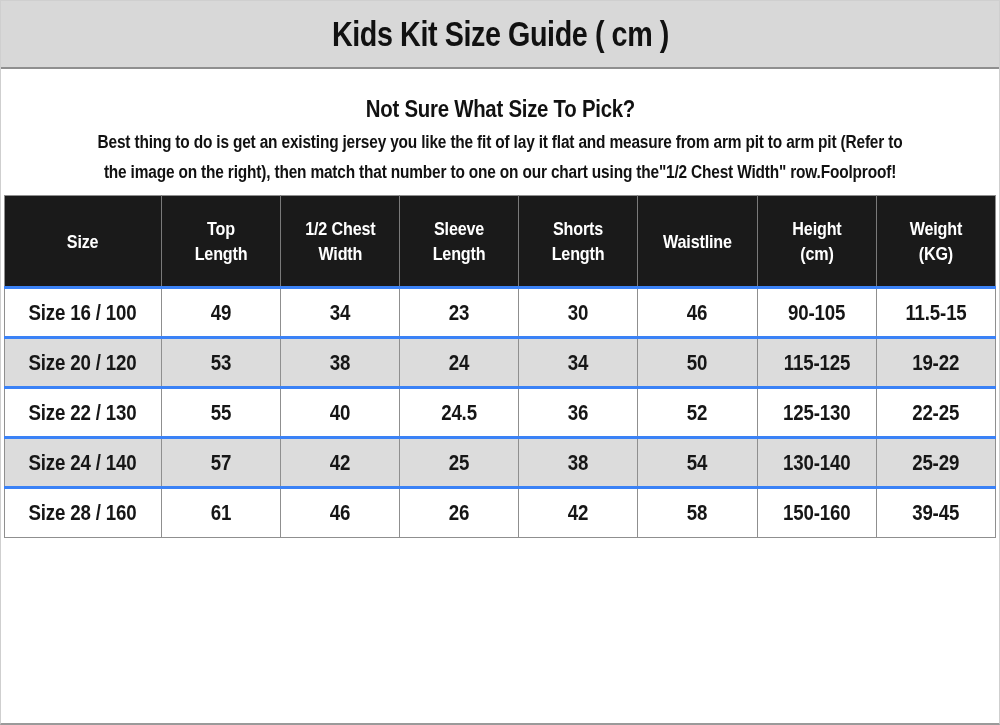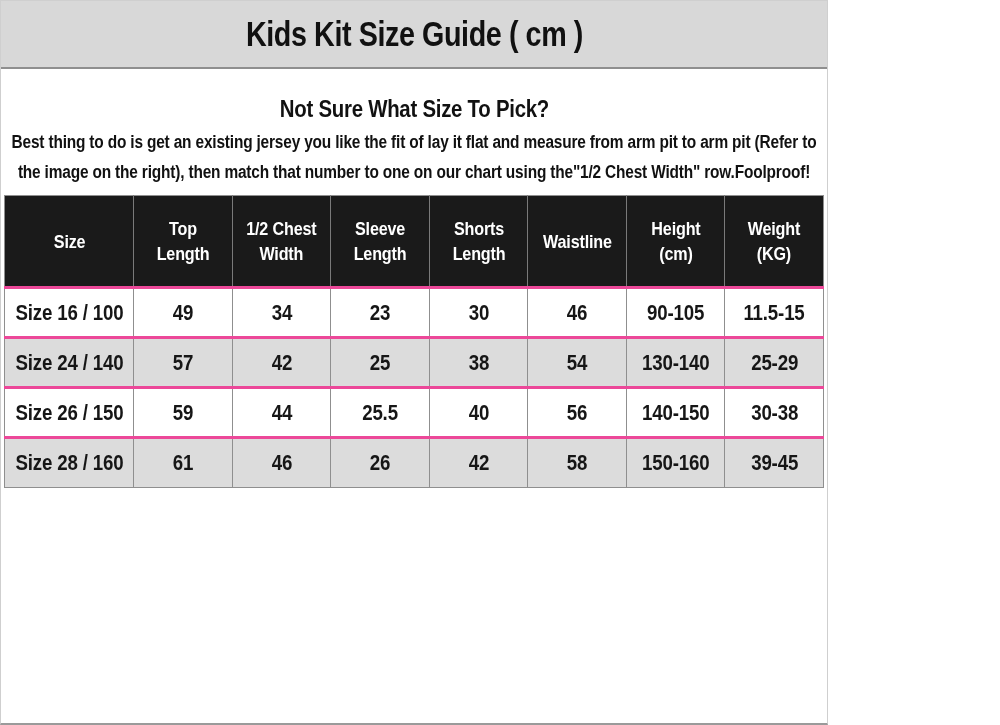--- a/index.html
+++ b/index.html
@@ -1,19 +1,19 @@
 <!DOCTYPE html>
 <html><head>
 <meta charset="utf-8">
 <style>
   html, body { margin: 0; padding: 0; background: #ffffff; }
   * { box-sizing: border-box; }
 
   .page {
-    width: 828px;
+    width: 1000px;
     height: 725px;
     border: 1px solid #cfcfcf;
     border-bottom: 2px solid #9a9a9a;
     display: flex;
     flex-direction: column;
     overflow: hidden;
     background: #ffffff;
     font-family: "Liberation Sans", "DejaVu Sans", sans-serif;
     font-weight: bold;
     color: #111111;
@@ -83,21 +83,21 @@
     overflow: hidden;
   }
   .size-table th:first-child, .size-table td:first-child { border-left: none; }
   .size-table thead th {
     height: 92px;
     background: #1a1a1a;
     color: #ffffff;
     border-left: 1px solid #7a7a7a;
   }
   .size-table thead th:first-child { border-left: none; }
-  .size-table tbody tr { border-top: 3px solid #ec4899; }
+  .size-table tbody tr { border-top: 3px solid #3b82f6; }
   .size-table tbody td { height: 50px; background: #ffffff; }
   .size-table tbody tr:nth-child(even) td { background: #dcdcdc; }
 
   .cx {
     display: inline-block;
     letter-spacing: -0.2px;
     transform: scaleX(0.85);
     white-space: pre-line;
   }
   .head-label { font-size: 19px; line-height: 25px; }
@@ -169,40 +169,50 @@
           <td><span class="cx cell-label">Size 16 / 100</span></td>
           <td><span class="cx cell-label">49</span></td>
           <td><span class="cx cell-label">34</span></td>
           <td><span class="cx cell-label">23</span></td>
           <td><span class="cx cell-label">30</span></td>
           <td><span class="cx cell-label">46</span></td>
           <td><span class="cx cell-label">90-105</span></td>
           <td><span class="cx cell-label">11.5-15</span></td>
         </tr>
         <tr>
+          <td><span class="cx cell-label">Size 20 / 120</span></td>
+          <td><span class="cx cell-label">53</span></td>
+          <td><span class="cx cell-label">38</span></td>
+          <td><span class="cx cell-label">24</span></td>
+          <td><span class="cx cell-label">34</span></td>
+          <td><span class="cx cell-label">50</span></td>
+          <td><span class="cx cell-label">115-125</span></td>
+          <td><span class="cx cell-label">19-22</span></td>
+        </tr>
+        <tr>
+          <td><span class="cx cell-label">Size 22 / 130</span></td>
+          <td><span class="cx cell-label">55</span></td>
+          <td><span class="cx cell-label">40</span></td>
+          <td><span class="cx cell-label">24.5</span></td>
+          <td><span class="cx cell-label">36</span></td>
+          <td><span class="cx cell-label">52</span></td>
+          <td><span class="cx cell-label">125-130</span></td>
+          <td><span class="cx cell-label">22-25</span></td>
+        </tr>
+        <tr>
           <td><span class="cx cell-label">Size 24 / 140</span></td>
           <td><span class="cx cell-label">57</span></td>
           <td><span class="cx cell-label">42</span></td>
           <td><span class="cx cell-label">25</span></td>
           <td><span class="cx cell-label">38</span></td>
           <td><span class="cx cell-label">54</span></td>
           <td><span class="cx cell-label">130-140</span></td>
           <td><span class="cx cell-label">25-29</span></td>
         </tr>
         <tr>
-          <td><span class="cx cell-label">Size 26 / 150</span></td>
-          <td><span class="cx cell-label">59</span></td>
-          <td><span class="cx cell-label">44</span></td>
-          <td><span class="cx cell-label">25.5</span></td>
-          <td><span class="cx cell-label">40</span></td>
-          <td><span class="cx cell-label">56</span></td>
-          <td><span class="cx cell-label">140-150</span></td>
-          <td><span class="cx cell-label">30-38</span></td>
-        </tr>
-        <tr>
           <td><span class="cx cell-label">Size 28 / 160</span></td>
           <td><span class="cx cell-label">61</span></td>
           <td><span class="cx cell-label">46</span></td>
           <td><span class="cx cell-label">26</span></td>
           <td><span class="cx cell-label">42</span></td>
           <td><span class="cx cell-label">58</span></td>
           <td><span class="cx cell-label">150-160</span></td>
           <td><span class="cx cell-label">39-45</span></td>
         </tr>
       </tbody>

